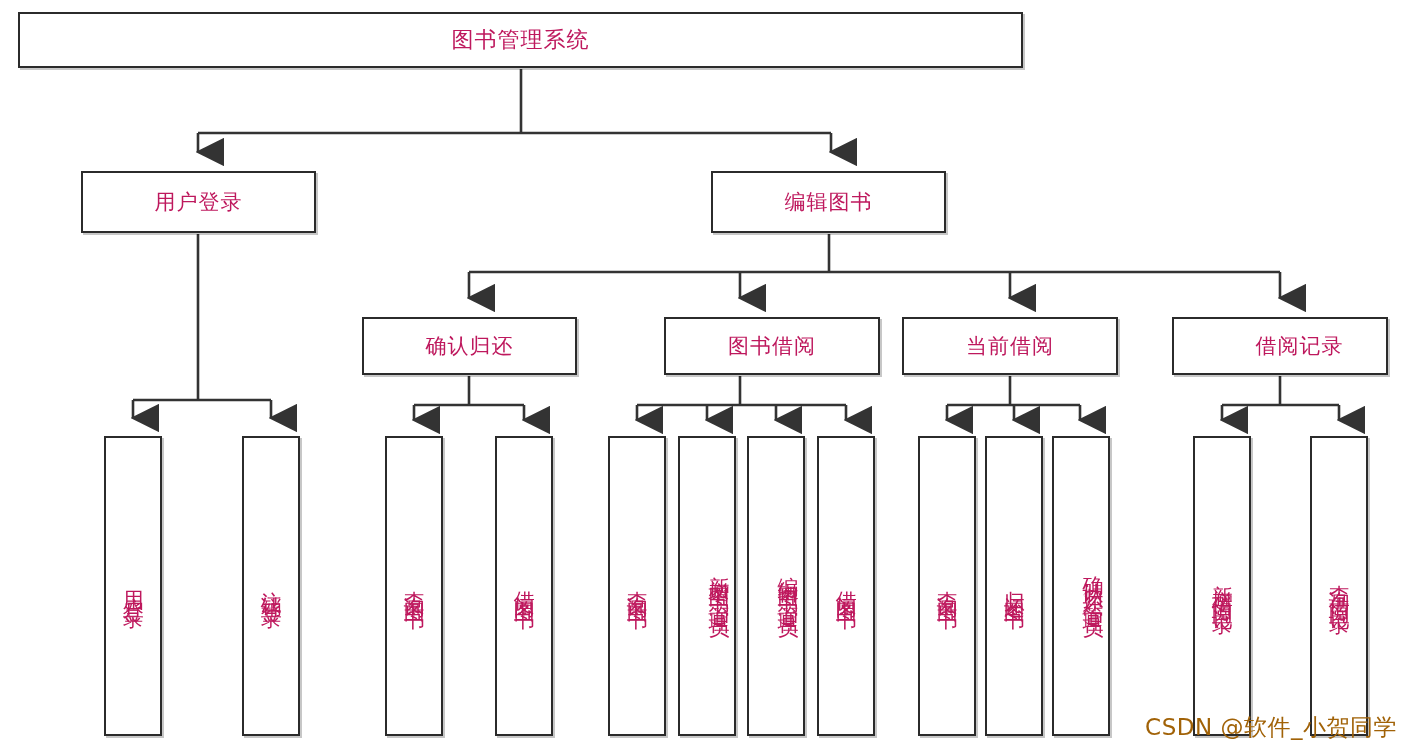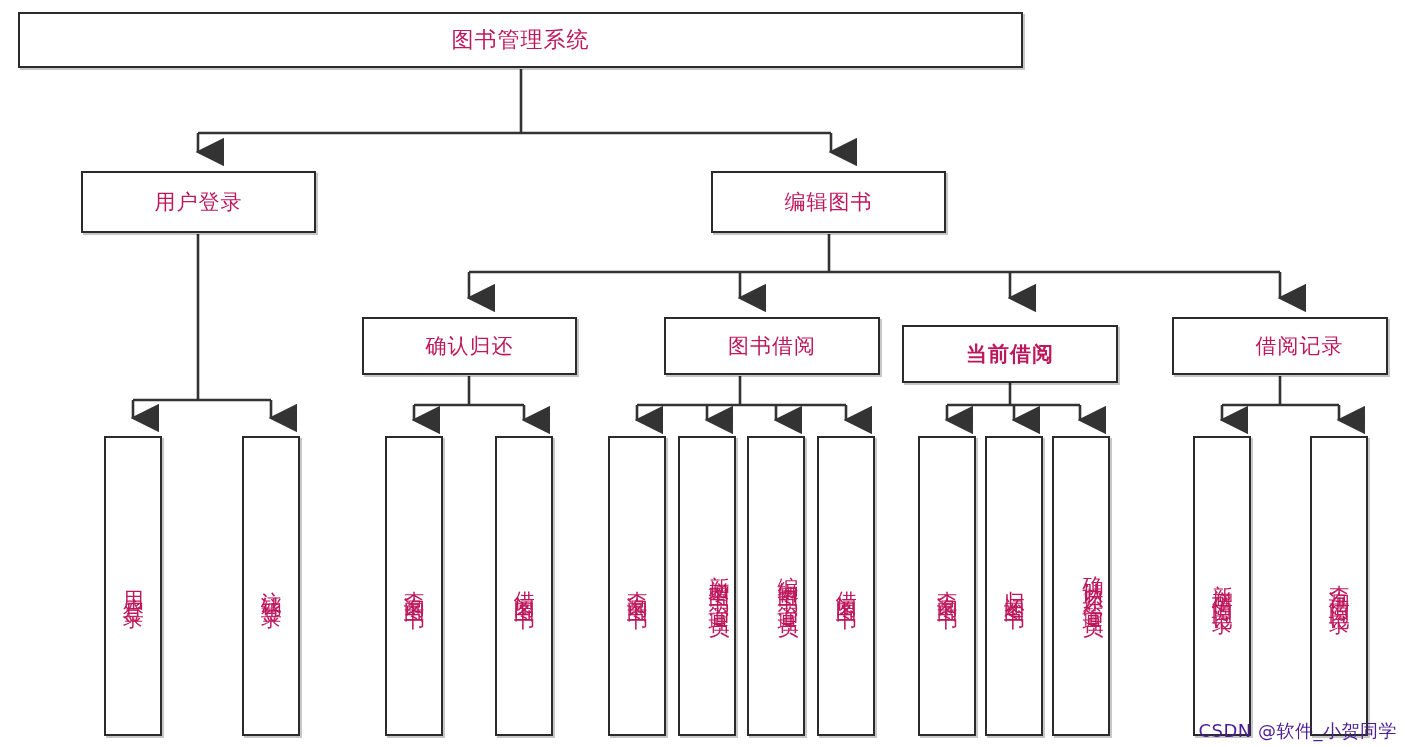--- a/index.html
+++ b/index.html
@@ -58,22 +58,22 @@
   .node.vert.mid {
     align-items: center;
   }
   .title-node {
     font-size: 22px;
   }
   #watermark {
     position: absolute;
     right: 8px;
     bottom: 4px;
-    color: #4c1d95;
-    font-size: 18px;
+    color: #a16207;
+    font-size: 23px;
     letter-spacing: 0.5px;
     user-select: none;
   }
 </style>
 </head>
 <body>
 
 <div id="canvas">
 
   <svg id="wires" viewBox="0 0 1405 747" xmlns="http://www.w3.org/2000/svg">
@@ -136,21 +136,21 @@
   <div class="node horiz" style="left:711px; top:171px; width:235px; height:62px;">
     <span>编辑图书</span>
   </div>
 
   <div class="node horiz" style="left:362px; top:317px; width:215px; height:58px;">
     <span>确认归还</span>
   </div>
   <div class="node horiz" style="left:664px; top:317px; width:216px; height:58px;">
     <span>图书借阅</span>
   </div>
-  <div class="node horiz" style="left:902px; top:325px; width:216px; height:58px;font-weight:bold;">
+  <div class="node horiz" style="left:902px; top:317px; width:216px; height:58px;">
     <span>当前借阅</span>
   </div>
   <div class="node horiz" style="left:1172px; top:317px; width:216px; height:58px;padding-left:45px;">
     <span>借阅记录</span>
   </div>
 
   <div class="node vert mid" style="left:104px; top:436px; width:58px; height:300px;">
     <span>用户登录</span>
   </div>
   <div class="node vert mid" style="left:242px; top:436px; width:58px; height:300px;">

